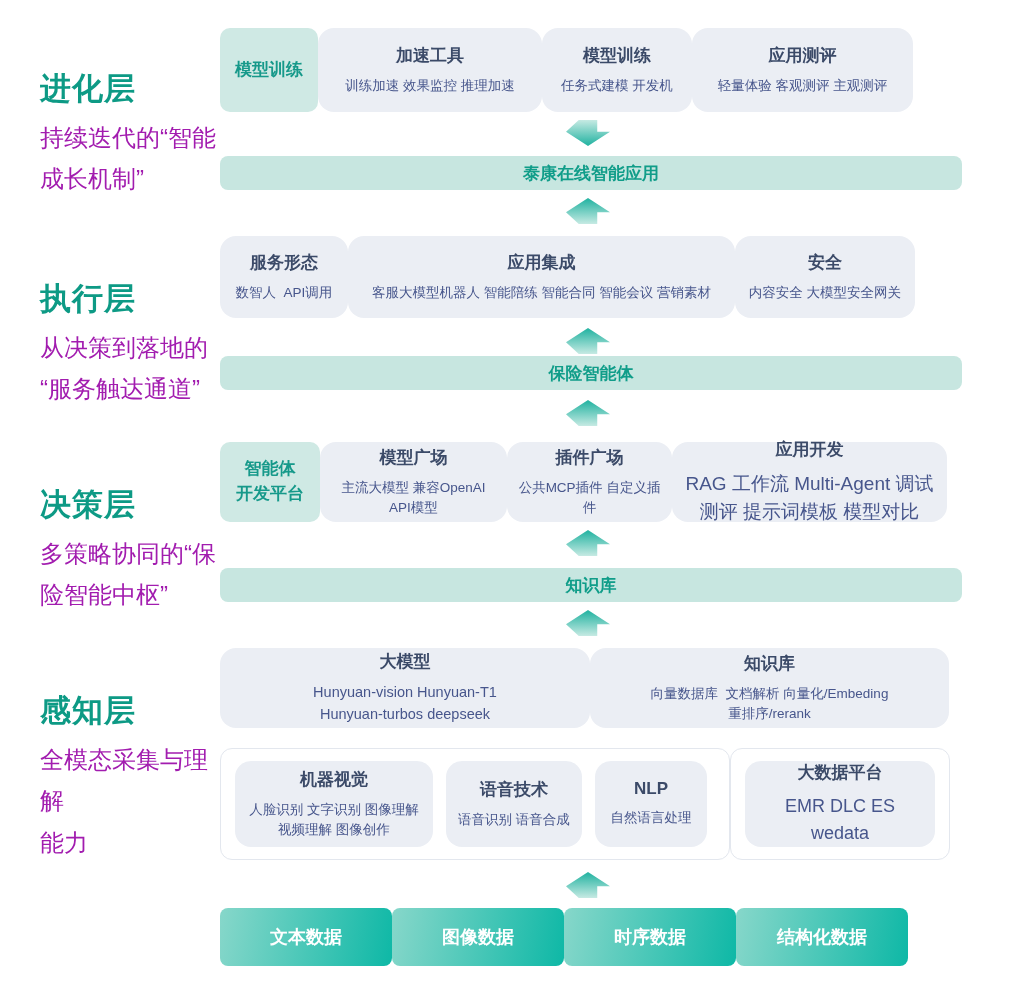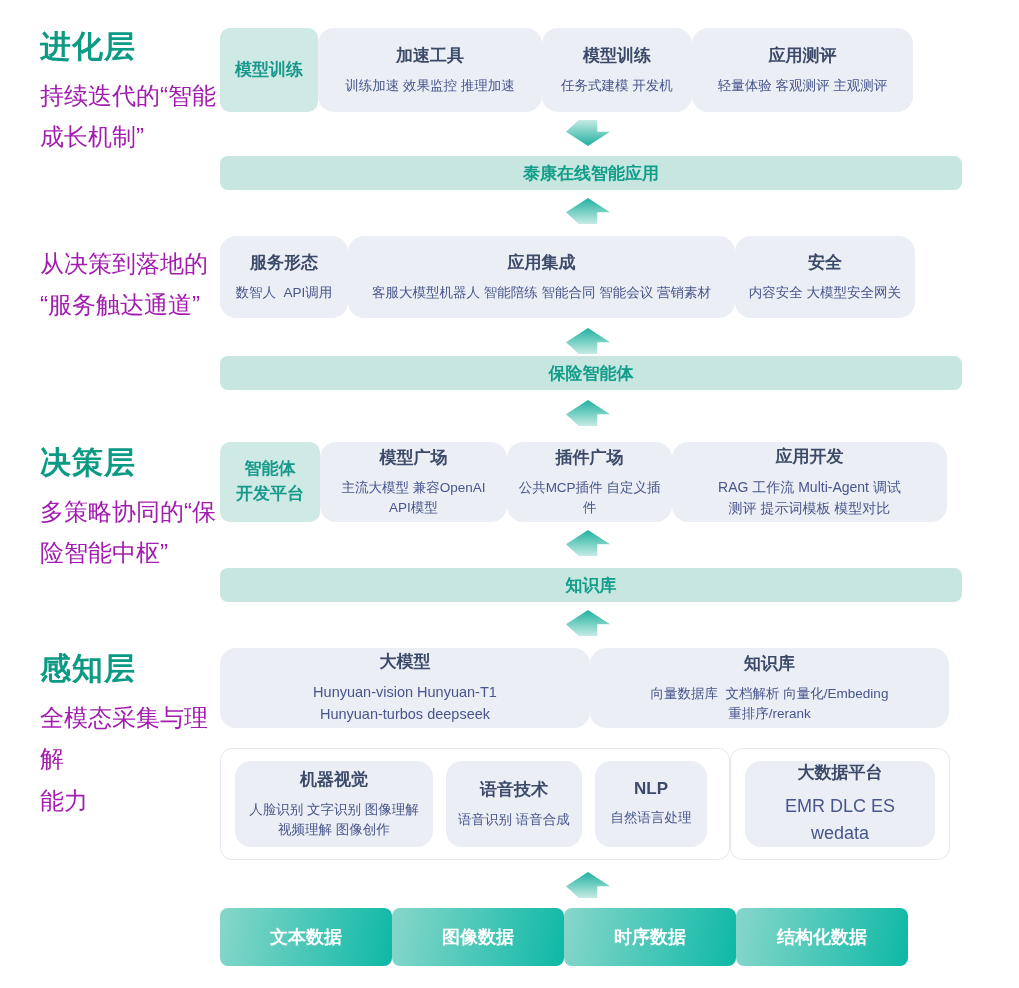--- a/index.html
+++ b/index.html
@@ -2,21 +2,21 @@
 <html><head>
 <meta charset="utf-8">
 <style>
   * { margin:0; padding:0; box-sizing:border-box; }
   html,body { width:1019px; height:988px; background:#ffffff; }
   body { font-family:"Liberation Sans","DejaVu Sans",sans-serif; }
   .canvas { position:relative; width:1019px; height:988px; background:#ffffff; overflow:hidden; }
 
   
   .layer-label { position:absolute; left:40px; width:188px; }
-  .layer-title { font-size:31px; font-weight:800; color:#0d9a85; letter-spacing:1px; }
+  .layer-title { font-size:31px; font-weight:800; color:#0d9a85; letter-spacing:1px;margin-top:42px; }
   .layer-desc { margin-top:7px; font-size:24px; color:#a21caf; line-height:1.72; white-space:pre-line; }
 
   
   .row { position:absolute; left:220px; width:742px; display:flex; justify-content:flex-start; }
   .box { background:#ebeef4; border-radius:16px; display:flex; flex-direction:column;
          align-items:center; justify-content:center; gap:9px; padding:8px 10px; }
   .box-title { font-size:17px; font-weight:700; color:#3b4a68; text-align:center; }
   .box-sub { font-size:13.5px; color:#47568c; text-align:center; white-space:pre-wrap; line-height:1.5; }
   .hl { background:#cfe9e4; border-radius:10px; display:flex; align-items:center; justify-content:center;
         font-size:17px; font-weight:700; color:#16998a; text-align:center; white-space:pre-line; line-height:1.45; }
@@ -43,20 +43,21 @@
 <body>
 
 <div class="canvas">
 
   <div class="layer-label" style="top:26px">
     <div class="layer-title">进化层</div>
     <div class="layer-desc">持续迭代的“智能
 成长机制”</div>
   </div>
   <div class="layer-label" style="top:236px">
+    <div class="layer-title">执行层</div>
     <div class="layer-desc">从决策到落地的
 “服务触达通道”</div>
   </div>
   <div class="layer-label" style="top:442px">
     <div class="layer-title">决策层</div>
     <div class="layer-desc">多策略协同的“保
 险智能中枢”</div>
   </div>
   <div class="layer-label" style="top:648px">
     <div class="layer-title">感知层</div>
@@ -114,21 +115,21 @@
       <div class="box-title">模型广场</div>
       <div class="box-sub">主流大模型 兼容OpenAI
 API模型</div>
     </div>
     <div class="box" style="width:165px">
       <div class="box-title">插件广场</div>
       <div class="box-sub">公共MCP插件 自定义插件</div>
     </div>
     <div class="box" style="width:275px">
       <div class="box-title">应用开发</div>
-      <div class="box-sub" style="font-size:14px">RAG 工作流 Multi-Agent 调试
+      <div class="box-sub" style="font-size:19px">RAG 工作流 Multi-Agent 调试
 测评 提示词模板 模型对比</div>
     </div>
   </div>
 
   <div class="arrow arrow-up" style="top:530px"></div>
 
   <div class="banner" style="top:568px">知识库</div>
 
   <div class="arrow arrow-up" style="top:610px"></div>
 

